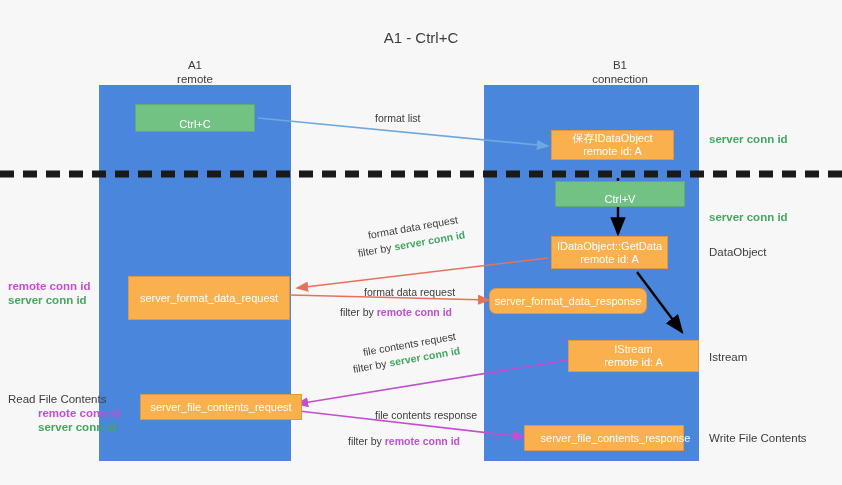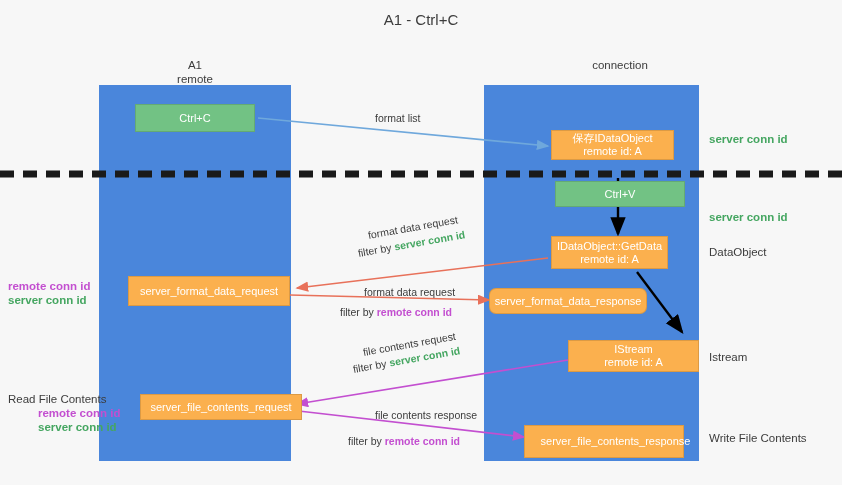--- a/index.html
+++ b/index.html
@@ -17,21 +17,21 @@
   }
   svg.layer {
     position: absolute;
     left: 0; top: 0;
     width: 842px;
     height: 485px;
     pointer-events: none;
   }
   .title {
     position: absolute;
-    left: 0; top: 10px;
+    left: 0; top: 28px;
     width: 842px;
     text-align: center;
     font-size: 15px;
     color: #3c3c3c;
     line-height: 20px;
   }
   .col-head {
     position: absolute;
     text-align: center;
     font-size: 11.5px;
@@ -49,21 +49,21 @@
     display: flex;
     flex-direction: column;
     align-items: center;
     justify-content: center;
     text-align: center;
     color: #ffffff;
     font-size: 11px;
     line-height: 13px;
     border: 1px solid rgba(0,0,0,0.12);
   }
-  .node.green { background: #72c284; }
+  .node.green { background: #72c284; justify-content: flex-end; }
   .node.orange { background: #fbb04e; }
   .side-label {
     position: absolute;
     font-size: 11.5px;
     color: #3c3c3c;
     line-height: 14px;
     white-space: nowrap;
   }
   .side-label.green { color: #45a661; font-weight: bold; }
   .edge-label {
@@ -89,20 +89,21 @@
 
   <div class="title">
     <div>A1 - Ctrl+C</div>
   </div>
 
   <div class="col-head" style="left:95px; top:58px;">
     <div>A1</div>
     <div>remote</div>
   </div>
   <div class="col-head" style="left:520px; top:58px;">
+    <div>B1</div>
     <div>connection</div>
   </div>
 
   <div class="lane" style="left:99px; top:85px; width:192px; height:376px;"></div>
   <div class="lane" style="left:484px; top:85px; width:215px; height:376px;"></div>
 
   <svg class="layer">
     <defs>
       <marker id="ah-blue" markerWidth="9" markerHeight="9" refX="7" refY="3.2" orient="auto">
         <path d="M0,0 L8,3.2 L0,6.4 z" fill="#6fa8dc"></path>
@@ -149,33 +150,33 @@
   <div class="node orange" style="left:551px; top:236px; width:117px; height:33px;">
     <span>IDataObject::GetData</span>
     <span>remote id: A</span>
   </div>
 
   <div class="node orange" style="left:568px; top:340px; width:131px; height:32px;">
     <span>IStream</span>
     <span>remote id: A</span>
   </div>
 
-  <div class="node orange" style="left:128px; top:276px; width:162px; height:30px;">
+  <div class="node orange" style="left:128px; top:276px; width:162px; height:44px;">
     <span>server_format_data_request</span>
   </div>
 
   <div class="node orange" style="left:489px; top:288px; width:158px; height:26px;border-radius:7px;">
     <span>server_format_data_response</span>
   </div>
 
   <div class="node orange" style="left:128px; top:394px; width:162px; height:26px;margin-left:12px;">
     <span>server_file_contents_request</span>
   </div>
 
-  <div class="node orange" style="left:524px; top:425px; width:160px; height:33px;padding-left:23px;">
+  <div class="node orange" style="left:524px; top:425px; width:160px; height:26px;padding-left:23px;">
     <span>server_file_contents_response</span>
   </div>
 
   <div class="side-label green" style="left:709px; top:132px;">server conn id</div>
   <div class="side-label green" style="left:709px; top:210px;">server conn id</div>
   <div class="side-label" style="left:709px; top:245px;">DataObject</div>
   <div class="side-label" style="left:709px; top:350px;">Istream</div>
   <div class="side-label" style="left:709px; top:431px;">Write File Contents</div>
 
   <div class="stack" style="left:8px; top:279px;">

